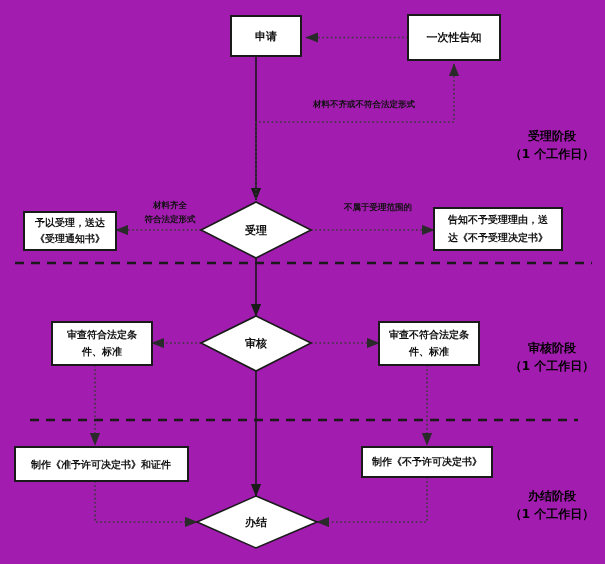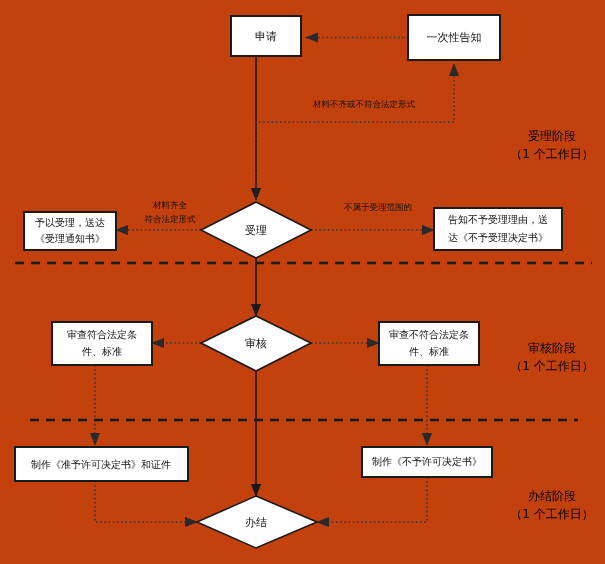--- a/index.html
+++ b/index.html
@@ -7,22 +7,23 @@
     padding: 0;
     background: #ffffff;
   }
   body {
     font-family: "DejaVu Sans", "Liberation Sans", sans-serif;
   }
   #canvas {
     position: relative;
     width: 605px;
     height: 564px;
-    background: #c2410c;
+    background: #a21caf;
     overflow: hidden;
+    font-weight: bold;
   }
   #flow-svg {
     position: absolute;
     left: 0;
     top: 0;
     width: 605px;
     height: 564px;
   }
   .node-text {
     font-family: "DejaVu Sans", "Liberation Sans", sans-serif;

